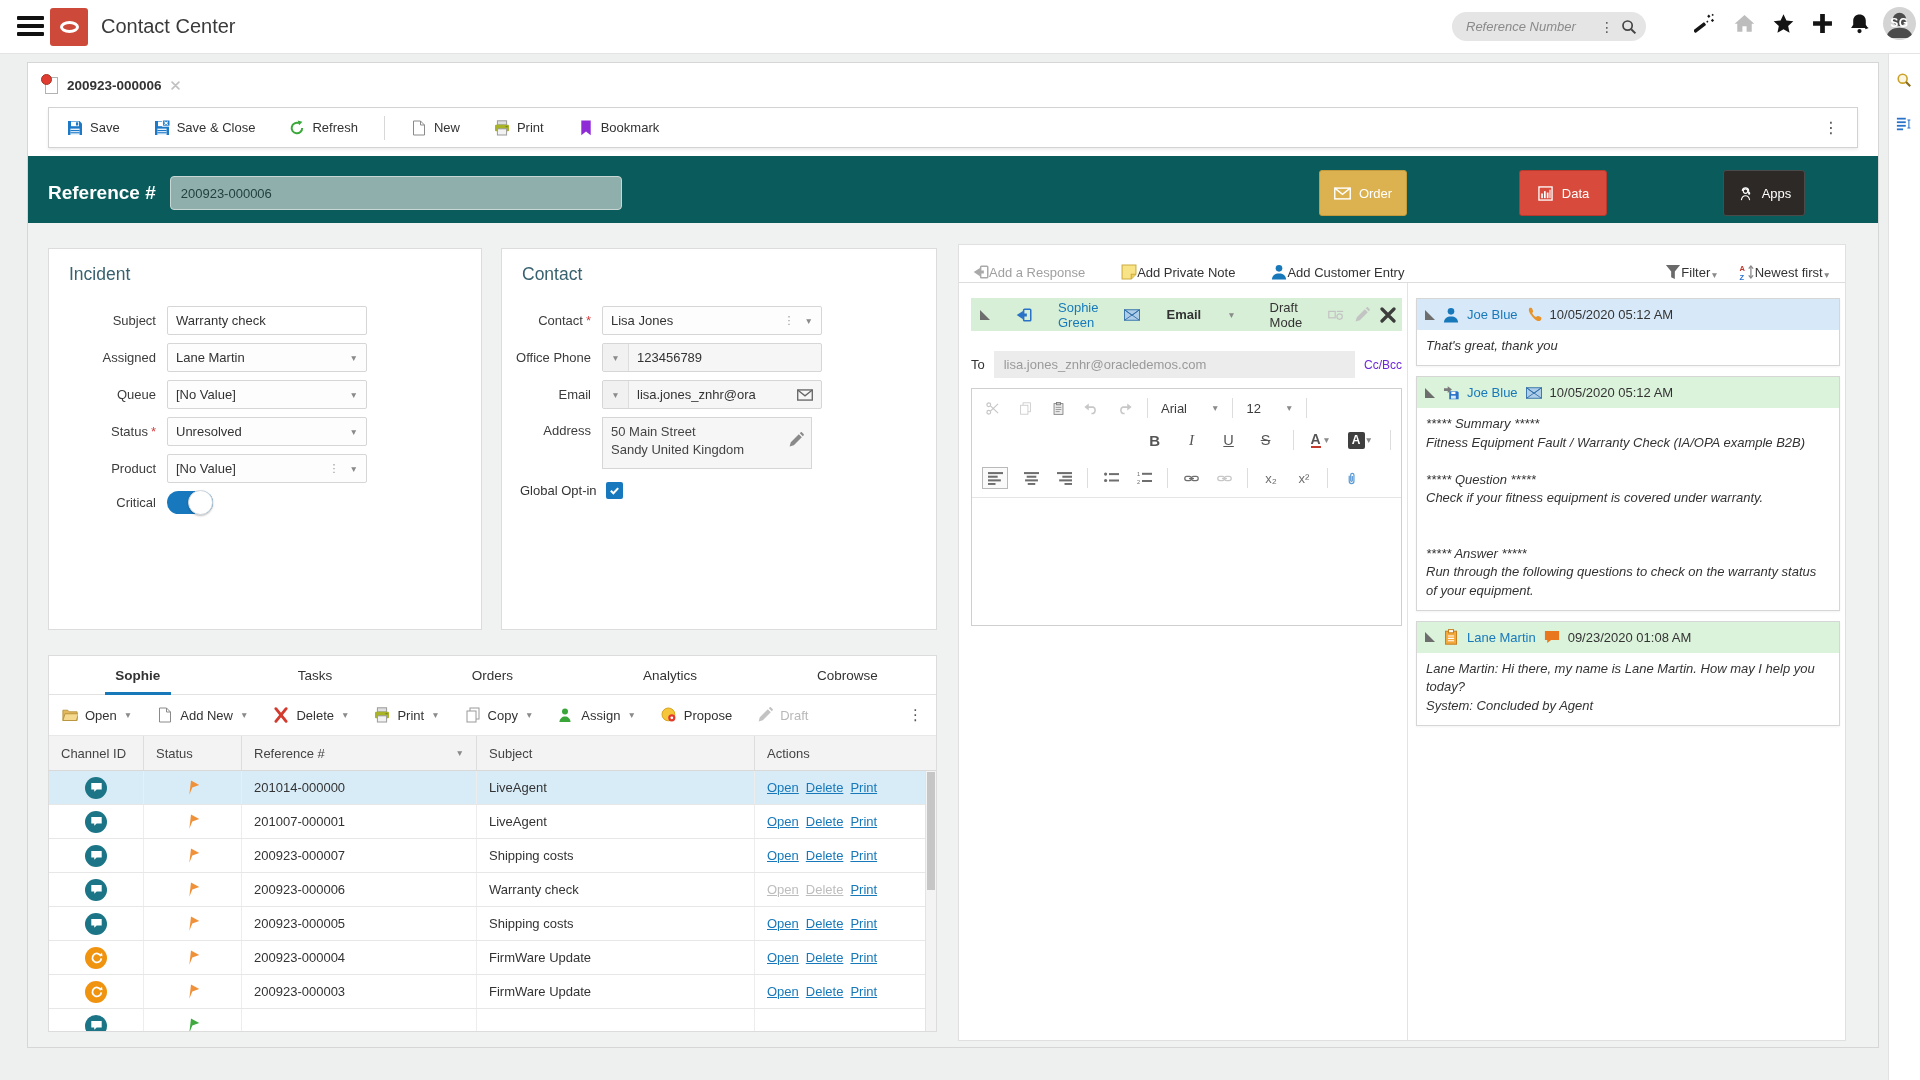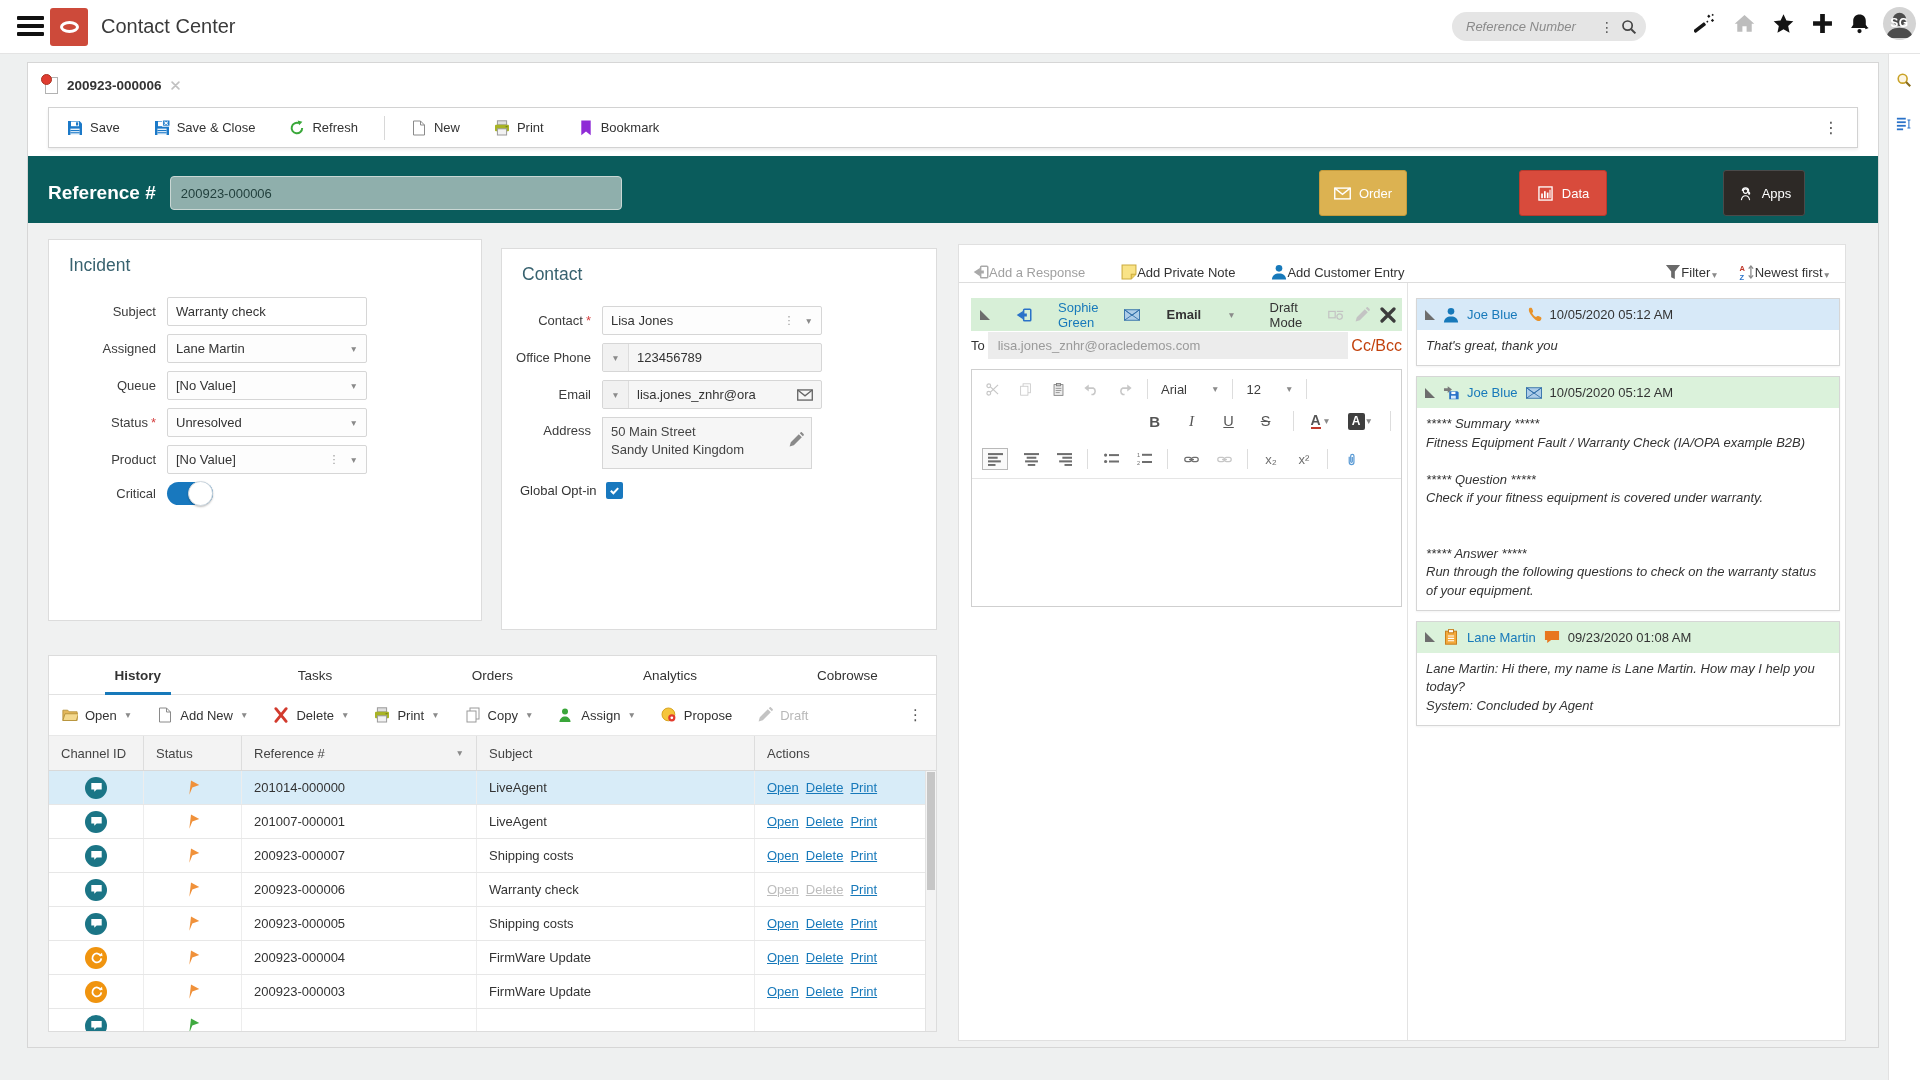--- a/index.html
+++ b/index.html
@@ -51,21 +51,21 @@
   .bbtn svg { width:17px; height:15px; }
   .bbtn-order { left:1291px; width:88px; background:#dcb251; border:1px solid #c49b3c; }
   .bbtn-data  { left:1491px; width:88px; background:#d84b3c; border:1px solid #b93a2d; }
   .bbtn-apps  { left:1695px; width:82px; background:#2d2926; border:1px solid #4a4a4a; }
 
   .content { position:absolute; left:0; top:160px; right:0; bottom:0; background:#f0f1f1; }
 
   
   .panel { position:absolute; background:#fff; border:1px solid #dcdcdc; }
   .panel h2 { margin:15px 0 21px 20px; font-size:17.5px; font-weight:400; color:#38626f; }
-  .p-incident { left:20px; top:16px; width:434px; height:382px; }
+  .p-incident { left:20px; top:25px; width:434px; height:382px; }
   .p-contact  { left:473px; top:25px; width:436px; height:382px; }
   .frow { display:flex; align-items:center; margin-bottom:8px; }
   .flabel { width:118px; text-align:right; padding-right:11px; color:#3c3c3c; }
   .p-contact .flabel { width:100px; }
   .req { color:#d43f3f; margin-left:3px; }
   .fctrl { width:200px; height:29px; border:1px solid #d6d6d6; background:#fdfdfd; border-radius:2px; display:flex; align-items:center; padding:0 8px; position:relative; overflow:hidden; }
   .p-contact .fctrl { width:220px; }
   input.fval { border:none; outline:none; background:transparent; width:100%; font-size:13px; color:#333; font-family:inherit; }
   .dd { font-size:8.5px; color:#8a8a8a; margin-left:auto; }
   .kebab-sm { color:#9a9a9a; margin-left:auto; font-size:11px; }
@@ -87,24 +87,24 @@
   .act.disabled { color:#a0a0a0; cursor:default; }
   .t-right { margin-left:auto; display:flex; align-items:center; gap:20px; }
   .t-right .act { margin-right:0; }
   .divider-v { position:absolute; left:448px; top:38px; bottom:0; width:1px; background:#e3e3e3; }
 
   .editor { position:absolute; left:12px; top:53px; width:431px; }
   .draft-head { height:33px; background:#d7efd7; display:flex; align-items:center; gap:26px; padding:0 9px; }
   .tri { width:0; height:0; border-bottom:10px solid #6d6d6d; border-right:10px solid transparent; cursor:pointer; }
   .author { color:#1779ba; cursor:pointer; }
   .dh-right { margin-left:auto; display:flex; align-items:center; gap:10px; }
-  .to-row { margin-top:1px; display:flex; align-items:center; gap:3px; }
+  .to-row { margin-top:20px; display:flex; align-items:center; gap:9px; }
   .to-input { flex:1; height:27px; background:#ececec; border:none; outline:none; padding:0 10px; font-size:13px; font-family:inherit; }
   .to-input::placeholder { color:#9a9a9a; }
-  .ccbcc { color:#c2410c; font-size:16px; cursor:pointer; }
+  .ccbcc { color:#6d28d9; font-size:12px; cursor:pointer; }
   .ed-box { margin-top:10px; border:1px solid #cfcfcf; }
   .ed-row { display:flex; align-items:center; gap:13px; padding:8px 10px; color:#6e6e6e; }
   .ed-row2 { justify-content:flex-end; gap:17px; padding-top:2px; }
   .ed-sep { width:1px; height:20px; background:#ddd; }
   .ebtn { display:inline-flex; align-items:center; justify-content:center; min-width:20px; height:22px; cursor:pointer; color:#6e6e6e; }
   .ebtn svg { width:15px; height:13px; }
   .ebtn.dis { color:#c7c7c7; cursor:default; }
   .ebtn.boxed { border:1px solid #b9b9b9; background:#fafafa; width:26px; }
   .fontsel { display:flex; align-items:center; gap:24px; color:#3c3c3c; cursor:pointer; }
   .glyph-b { font-weight:bold; font-size:15px; color:#555; }
@@ -800,21 +800,21 @@
               <span class="timestamp">09/23/2020 01:08 AM</span>
             </div>
             <div class="msg-body">Lane Martin: Hi there, my name is Lane Martin. How may I help you today?
 System: Concluded by Agent</div>
           </div>
         </div>
     </div>
 
     <div class="history">
       <div class="tabs">
-          <div class="htab active">History</div>
+          <div class="htab active">Sophie</div>
           <div class="htab">Tasks</div>
           <div class="htab">Orders</div>
           <div class="htab">Analytics</div>
           <div class="htab">Cobrowse</div>
         </div>
       <div class="htoolbar">
           <div class="hbtn">
             <span class="ic" style="">
               <svg viewBox="0 0 18 14">
                 <path fill="#e3b75c" stroke="#b5913a" d="M1 1.6h5.4l1.8 1.8H17v9.8H1z"></path>

